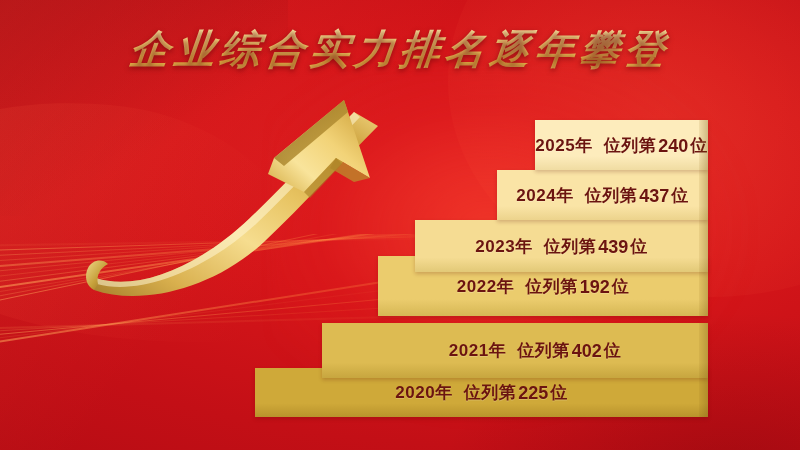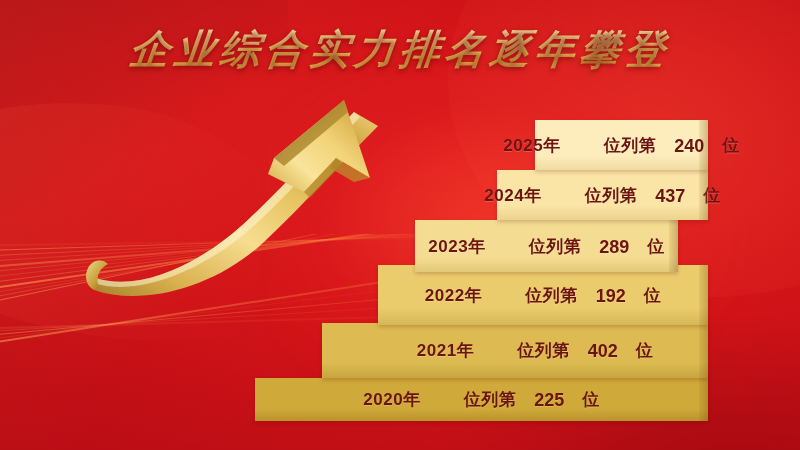--- a/index.html
+++ b/index.html
@@ -81,21 +81,21 @@
     position:absolute;
     display:flex;align-items:center;justify-content:center;
     box-sizing:border-box;
     white-space:nowrap;
   }
   .step-label{
     color:#6b1410;
     font-weight:700;
     font-size:17px;
     letter-spacing:.5px;
-    display:flex;align-items:baseline;gap:18px;
+    display:flex;align-items:baseline;gap:2px;
     text-shadow:0 1px 0 rgba(255,255,255,.18);
   }
   .step-num{
     font-size:18px;font-weight:800;letter-spacing:0px;
     line-height:1;position:relative;top:1px;
   }
   .gap{display:inline-block;width:7px;}
   .riser{position:absolute;}
 </style>
 </head>
@@ -183,57 +183,57 @@
                L226,92
                L190,74 Z" fill="url(#gHead)"></path>
 
       <path d="M196,58 L266,0 L270,12 L206,66 Z" fill="url(#gEdge)" opacity=".85"></path>
       <path d="M258,58 L292,78 L276,82 L252,68 Z" fill="#b98f2c" opacity=".75"></path>
       <path d="M226,92 L258,58 L264,64 L232,98 Z" fill="#a87f24" opacity=".6"></path>
     </svg>
   </div>
 
   <div class="stairs" id="stairs">
-      <div class="step" style="left: 255px; top: 378px; width: 453px; height: 43px; background: linear-gradient(rgb(207, 169, 57) 0%, rgb(207, 169, 57) 72%, rgb(185, 147, 44) 100%); box-shadow: rgba(90, 10, 10, 0.22) 0px 2px 4px; z-index: 10;">
+      <div class="step" style="left: 255px; top: 368px; width: 453px; height: 49px; background: linear-gradient(rgb(207, 169, 57) 0%, rgb(207, 169, 57) 72%, rgb(185, 147, 44) 100%); box-shadow: rgba(90, 10, 10, 0.22) 0px 2px 4px; z-index: 10;">
         <div class="riser" style="right: 0px; top: 0px; width: 9px; height: 100%; background: linear-gradient(90deg, rgba(140, 100, 20, 0.1), rgba(120, 85, 14, 0.34));"></div>
         <div class="step-label">
           <span>2020年</span>
           <span class="gap"></span>
           <span>位列第</span>
           <span class="step-num">225</span>
           <span>位</span>
         </div>
       </div>
       <div class="step" style="left: 322px; top: 323px; width: 386px; height: 55px; background: linear-gradient(rgb(221, 187, 82) 0%, rgb(221, 187, 82) 72%, rgb(199, 166, 63) 100%); box-shadow: rgba(90, 10, 10, 0.22) 0px 2px 4px; z-index: 11; padding-left: 40px;">
         <div class="riser" style="right: 0px; top: 0px; width: 9px; height: 100%; background: linear-gradient(90deg, rgba(140, 100, 20, 0.1), rgba(120, 85, 14, 0.34));"></div>
         <div class="step-label">
           <span>2021年</span>
           <span class="gap"></span>
           <span>位列第</span>
           <span class="step-num">402</span>
           <span>位</span>
         </div>
       </div>
-      <div class="step" style="left: 378px; top: 265px; width: 330px; height: 60px; background: linear-gradient(rgb(235, 204, 109) 0%, rgb(235, 204, 109) 72%, rgb(214, 183, 85) 100%); box-shadow: rgba(90, 10, 10, 0.22) 0px 2px 4px; z-index: 12; text-align: right;">
+      <div class="step" style="left: 378px; top: 256px; width: 330px; height: 60px; background: linear-gradient(rgb(235, 204, 109) 0%, rgb(235, 204, 109) 72%, rgb(214, 183, 85) 100%); box-shadow: rgba(90, 10, 10, 0.22) 0px 2px 4px; z-index: 12; text-align: right;">
         <div class="riser" style="right: 0px; top: 0px; width: 9px; height: 100%; background: linear-gradient(90deg, rgba(140, 100, 20, 0.1), rgba(120, 85, 14, 0.34));"></div>
         <div class="step-label">
           <span>2022年</span>
           <span class="gap"></span>
           <span>位列第</span>
           <span class="step-num">192</span>
           <span>位</span>
         </div>
       </div>
-      <div class="step" style="left: 415px; top: 220px; width: 263px; height: 52px; background: linear-gradient(rgb(245, 220, 147) 0%, rgb(245, 220, 147) 72%, rgb(226, 201, 119) 100%); box-shadow: rgba(90, 10, 10, 0.22) 0px 2px 4px; z-index: 13; text-align: center;">
+      <div class="step" style="left: 415px; top: 220px; width: 293px; height: 52px; background: linear-gradient(rgb(245, 220, 147) 0%, rgb(245, 220, 147) 72%, rgb(226, 201, 119) 100%); box-shadow: rgba(90, 10, 10, 0.22) 0px 2px 4px; z-index: 13; text-align: center;">
         <div class="riser" style="right: 0px; top: 0px; width: 9px; height: 100%; background: linear-gradient(90deg, rgba(140, 100, 20, 0.1), rgba(120, 85, 14, 0.34));"></div>
         <div class="step-label">
           <span>2023年</span>
           <span class="gap"></span>
           <span>位列第</span>
-          <span class="step-num">289</span>
+          <span class="step-num">439</span>
           <span>位</span>
         </div>
       </div>
       <div class="step" style="left: 497px; top: 170px; width: 211px; height: 50px; background: linear-gradient(rgb(250, 228, 166) 0%, rgb(250, 228, 166) 72%, rgb(236, 211, 140) 100%); box-shadow: rgba(90, 10, 10, 0.22) 0px 2px 4px; z-index: 14;">
         <div class="riser" style="right: 0px; top: 0px; width: 9px; height: 100%; background: linear-gradient(90deg, rgba(140, 100, 20, 0.1), rgba(120, 85, 14, 0.34));"></div>
         <div class="step-label">
           <span>2024年</span>
           <span class="gap"></span>
           <span>位列第</span>
           <span class="step-num">437</span>

